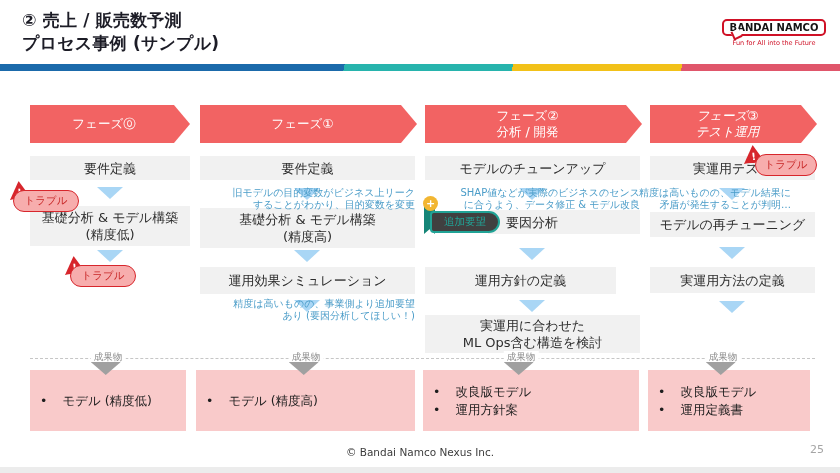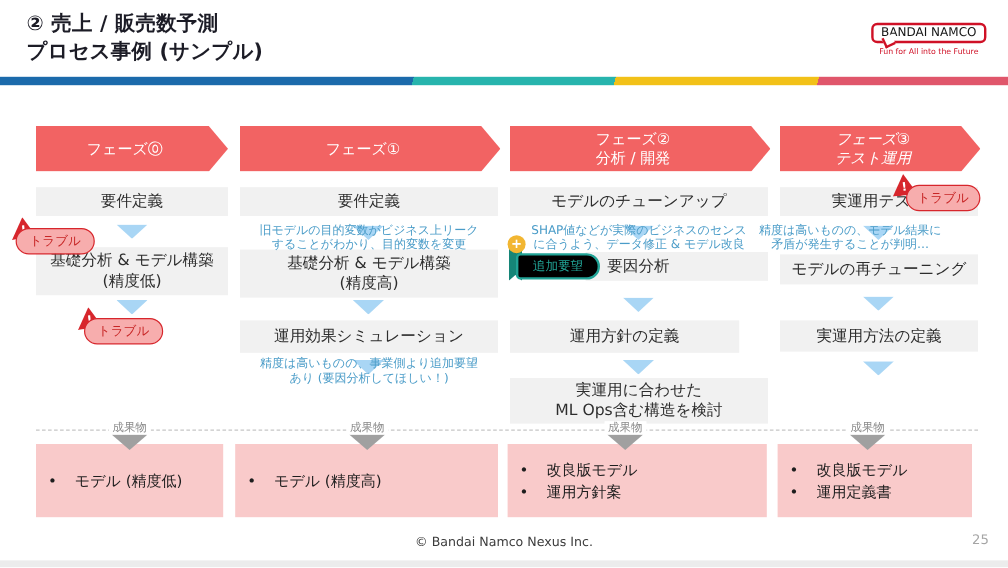--- a/index.html
+++ b/index.html
@@ -4,21 +4,21 @@
 <style>
   html,body{margin:0;padding:0;background:#fff;}
   .slide{position:relative;width:840px;height:473px;background:#fff;overflow:hidden;
          font-family:"DejaVu Sans","Liberation Sans",sans-serif;}
 
   .title{position:absolute;left:22px;top:9px;font-size:17px;font-weight:bold;
          color:#1c1c26;line-height:23px;letter-spacing:.2px;}
 
   .logo{position:absolute;left:722px;top:19px;width:104px;display:flex;flex-direction:column;align-items:center;}
   .logo-box{position:relative;border:2px solid var(--logo_red,#cf1126);border-radius:5px;
-            padding:1px 6px;font-size:10px;font-weight:normal;color:#151515;white-space:nowrap;background:#fff;}
+            padding:1px 6px;font-size:10px;font-weight:bold;color:#151515;white-space:nowrap;background:#fff;}
   .logo-tail{position:absolute;left:8px;bottom:-5px;width:7px;height:7px;background:#fff;
              border-right:2px solid var(--logo_red,#cf1126);border-bottom:2px solid var(--logo_red,#cf1126);
              transform:rotate(65deg);}
   .logo-tagline{font-size:6.5px;color:var(--logo_red,#cf1126);margin-top:3px;white-space:nowrap;}
 
   .accent-bar{position:absolute;left:0;top:64px;width:840px;height:7px;
     background:linear-gradient(103deg,
       var(--bar_blue,#1b6aab) 0 336px,
       var(--bar_teal,#27b4ad) 336px 500px,
       var(--bar_yellow,#f2c118) 500px 665px,
@@ -31,45 +31,45 @@
 
   .step{position:absolute;background:var(--step_gray,#f1f1f1);color:#2d2d2d;z-index:1;
         display:flex;flex-direction:column;align-items:center;justify-content:center;text-align:left;
         font-size:13px;line-height:17px;box-sizing:border-box;}
   .step.left-align{align-items:flex-start;text-align:left;padding-left:18px;}
 
   .flow-arrow{position:absolute;width:26px;height:12px;background:var(--flow_blue,#a9d6f5);
               clip-path:polygon(0 0,100% 0,50% 100%);z-index:0;}
 
   .note{position:absolute;color:var(--note_blue,#4a9cc8);font-size:10px;line-height:11.5px;
-        text-align:center;z-index:2;}
+        text-align:right;z-index:2;}
 
   .trouble{position:absolute;z-index:3;}
   .warn{position:absolute;width:21px;height:18px;background:var(--trouble_red,#d7262c);
         clip-path:polygon(50% 0,100% 100%,0 100%);color:#fff;font-size:10px;font-weight:bold;
         display:flex;align-items:flex-end;justify-content:center;padding-bottom:1px;box-sizing:border-box;
         transform:rotate(-6deg);}
   .tpill{position:absolute;border:1.5px solid var(--trouble_red,#d7262c);background:var(--trouble_fill,#f7adad);
          color:#c72626;font-size:10.5px;border-radius:12px;display:flex;align-items:center;justify-content:center;
          box-sizing:border-box;}
 
   .request{position:absolute;left:423px;top:196px;z-index:3;}
   .plus{position:absolute;left:0;top:0;width:15px;height:15px;border-radius:50%;
         background:var(--request_plus_orange,#f2b632);color:#fff;font-size:11px;font-weight:bold;
         display:flex;align-items:center;justify-content:center;}
   .ribbon{position:absolute;left:1px;top:11px;width:11px;height:27px;background:#158577;
           clip-path:polygon(0 0,100% 0,100% 100%,50% 82%,0 100%);}
-  .rpill{position:absolute;left:7px;top:15px;width:70px;height:22px;background:#000000;
+  .rpill{position:absolute;left:7px;top:15px;width:70px;height:22px;background:#404040;
          border:2px solid var(--request_teal,#21a396);border-radius:4px 12px 12px 4px;
          color:var(--request_teal,#21a396);font-size:10.5px;display:flex;align-items:center;justify-content:center;
          box-sizing:border-box;}
 
   .divider{position:absolute;left:30px;top:358px;width:785px;border-top:1px dashed #c6c6c6;z-index:0;}
   .dmark{position:absolute;top:351px;transform:translateX(-50%);display:flex;flex-direction:column;
-         align-items:center;z-index:2;}
+         align-items:flex-start;z-index:2;}
   .dlabel{font-size:9.5px;color:#8a8a8a;background:#fff;padding:0 3px;line-height:11px;}
   .darrow{width:30px;height:13px;background:#a0a0a0;clip-path:polygon(0 0,100% 0,50% 100%);}
 
   .dbox{position:absolute;top:370px;height:61px;background:var(--deliverable_pink,#f9caca);
         box-sizing:border-box;display:flex;flex-direction:column;justify-content:center;
         padding-left:10px;gap:3px;}
   .dbox .item{font-size:12.5px;color:#1e1e1e;display:flex;align-items:center;line-height:15px;}
   .dbox .item::before{content:"\2022";margin-right:15px;}
 
   .footer-copy{position:absolute;left:0;right:0;top:446px;text-align:center;font-size:10.5px;color:#3c3c3c;}

